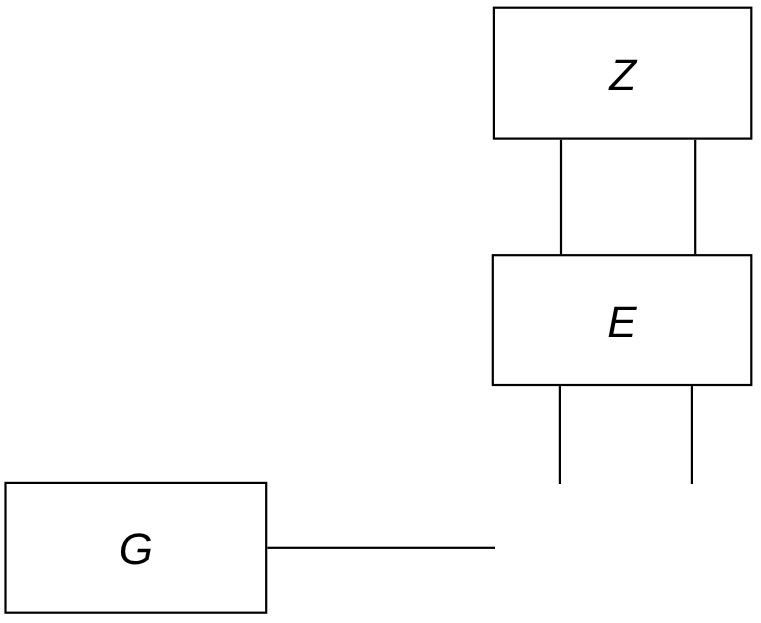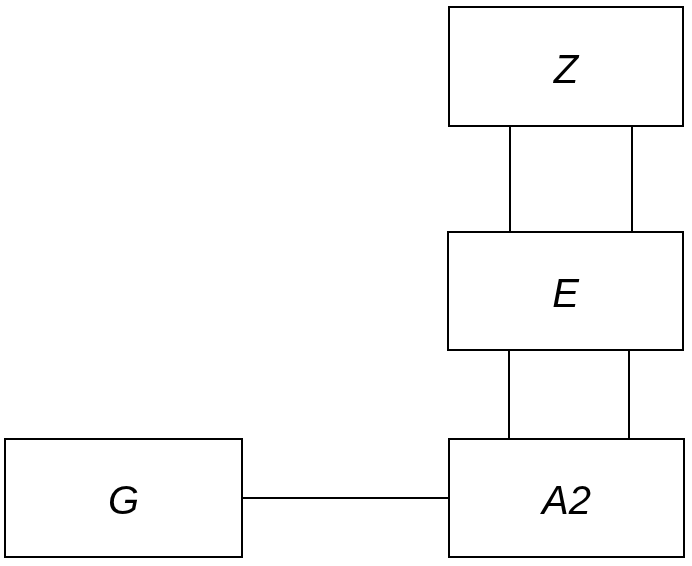--- a/index.html
+++ b/index.html
@@ -61,21 +61,18 @@
   <div class="edge edge-ga"></div>
 
   <div class="node node-z">
     <span class="node-label">Z</span>
   </div>
 
   <div class="node node-e">
     <span class="node-label">E</span>
   </div>
 
-  <div class="node node-a2">
-    <span class="node-label">A2</span>
-  </div>
 
   <div class="node node-g">
     <span class="node-label">G</span>
   </div>
 
 </div>
 
 </body></html>

